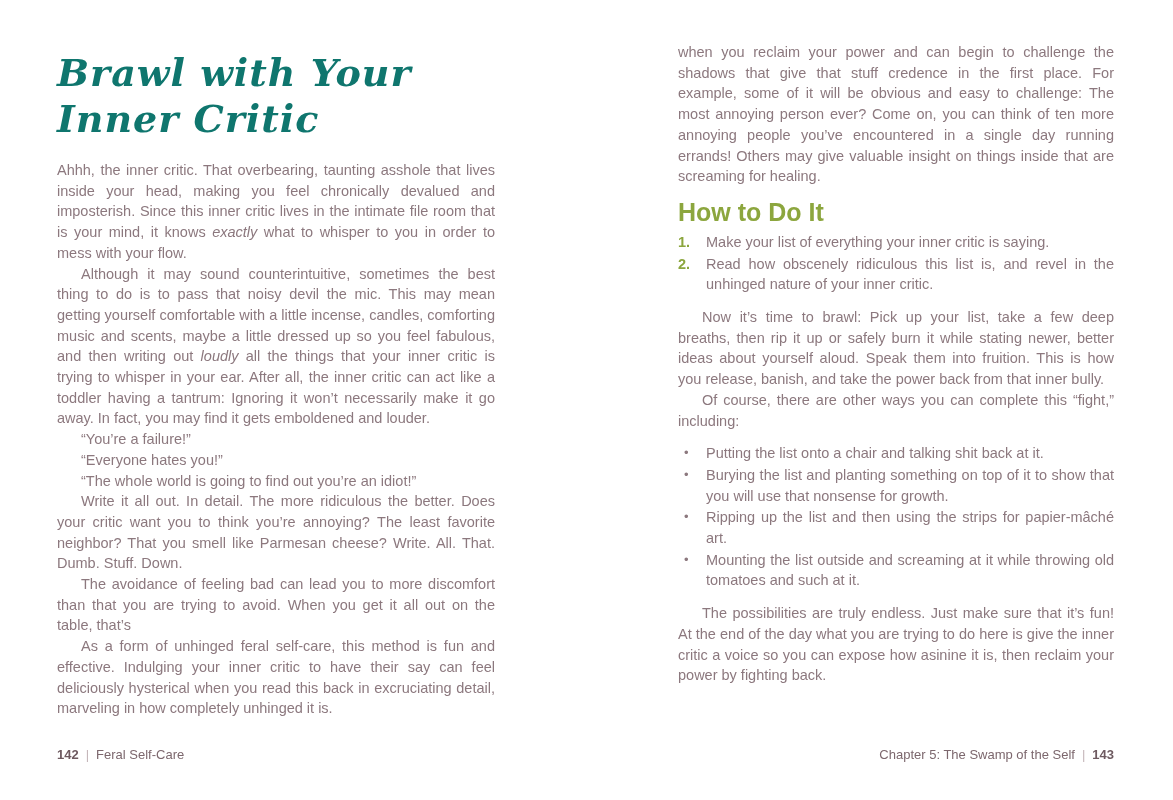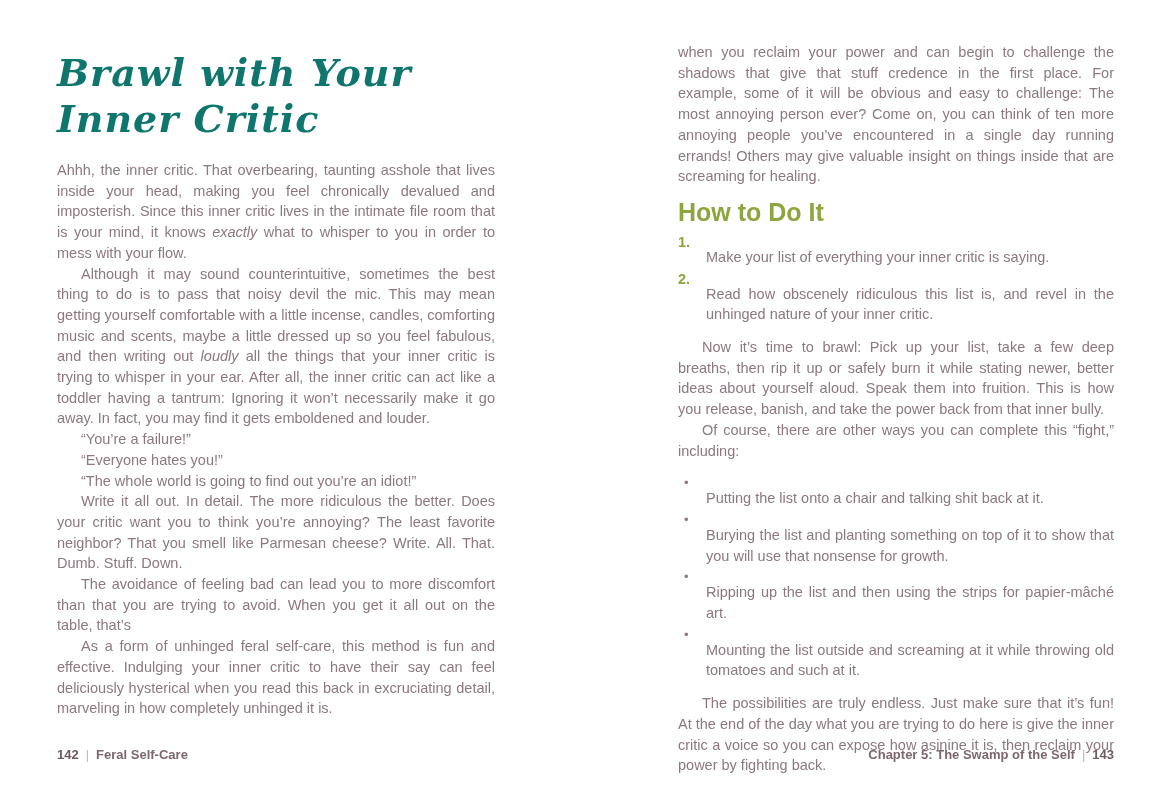--- a/index.html
+++ b/index.html
@@ -37,32 +37,32 @@
     margin: 13px 0 8px 0;
   }
 
   ol.num-list, ul.bullet-list { list-style: none; margin: 0 0 0 0; }
   ul.bullet-list { margin-top: 12px; }
   ol.num-list li, ul.bullet-list li { display: flex; align-items: flex-start; }
   ul.bullet-list li + li, ol.num-list li + li { margin-top: 1px; }
   .marker { flex: 0 0 28px; }
   ol.num-list .marker { color: #8CA63E; font-weight: bold; }
   ul.bullet-list .marker { color: #8C787E; font-size: 13px; line-height: 20.7px; padding-left: 6px; }
-  .li-text { flex: 1; text-align: justify; margin-top: 15px; }
+  .li-text { flex: 1; text-align: justify; }
 
   .footer {
     position: absolute; top: 747px;
     font-size: 13px; color: #7C676D;
     white-space: nowrap;
   }
   .footer-left { left: 57px; }
   .footer-right { right: 59px; text-align: right; }
   .footer .pagenum { font-weight: bold; color: #6E5A60; }
   .footer .sep { color: #C4B5B9; padding: 0 7px; font-weight: normal; }
-  .footer .footer-label { font-weight: bold; margin-top: 32px; }
+  .footer .footer-label { font-weight: normal; margin-top: 32px; }
 </style>
 </head>
 <body>
 
 <section class="page-col page-left">
   <h1 class="chapter-title"><span>Brawl with Your</span><br><span>Inner Critic</span></h1>
   <div class="body-text" id="left-body">
       <p class="para"><span>Ahhh, the inner critic. That overbearing, taunting asshole that lives inside your head, making you feel chronically devalued and imposterish. Since this inner critic lives in the intimate file room that is your mind, it knows </span><em>exactly</em><span> what to whisper to you in order to mess with your flow.</span></p>
       <p class="para indent"><span>Although it may sound counterintuitive, sometimes the best thing to do is to pass that noisy devil the mic. This may mean getting yourself comfortable with a little incense, candles, comforting music and scents, maybe a little dressed up so you feel fabulous, and then writing out </span><em>loudly</em><span> all the things that your inner critic is trying to whisper in your ear. After all, the inner critic can act like a toddler having a tantrum: Ignoring it won’t necessarily make it go away. In fact, you may find it gets emboldened and louder.</span></p>
       <p class="para indent"><span>“You’re a failure!”</span></p>

